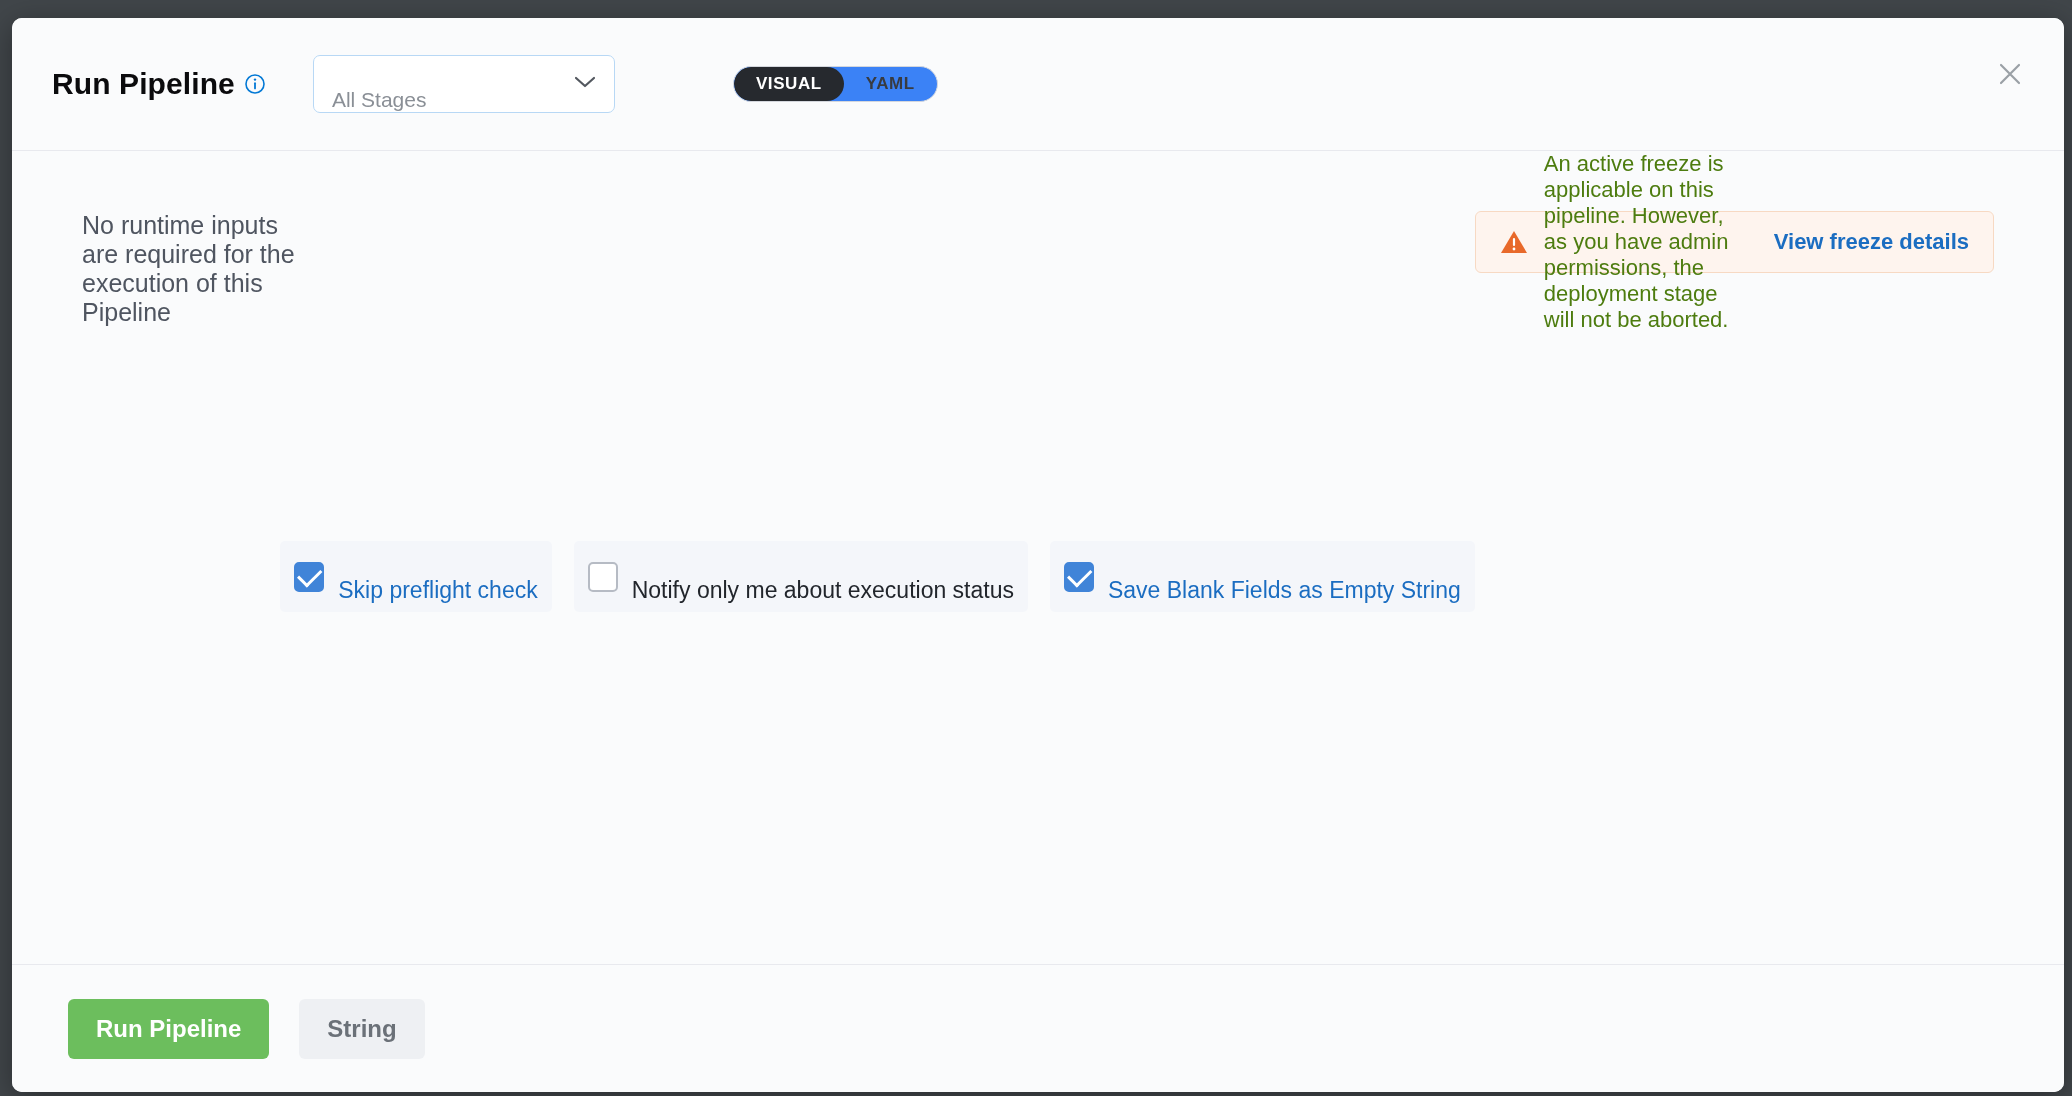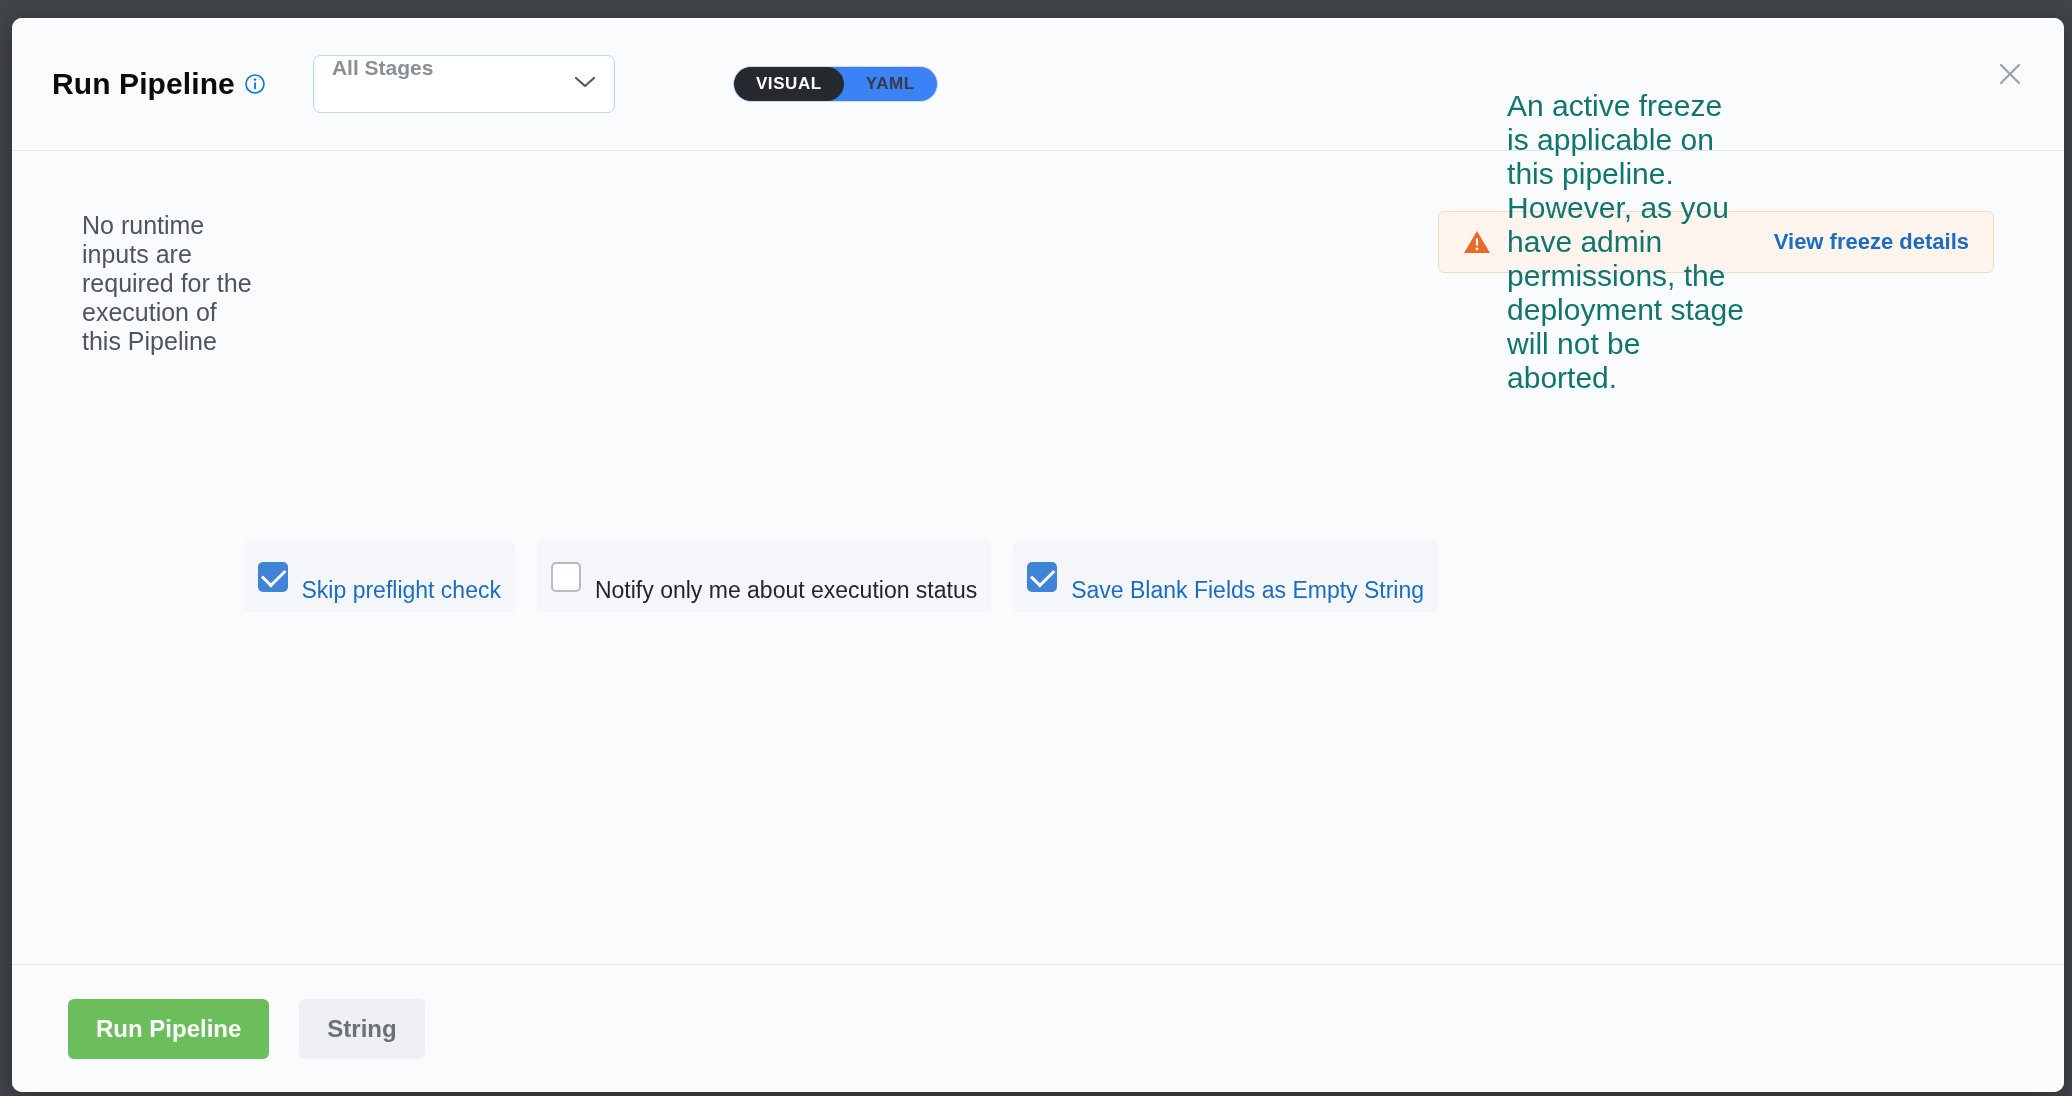--- a/index.html
+++ b/index.html
@@ -59,24 +59,23 @@
   .info-icon svg { display: block; }
 
   .stage-select {
     margin-left: 48px;
     width: 302px;
     height: 58px;
     border: 1px solid #b8d8f5;
     border-radius: 7px;
     background: #ffffff;
     display: flex;
-    align-items: flex-start;
+    align-items: flex-end;
     padding: 0 18px;
     position: relative;
-    font-weight: bold;
   }
   .stage-select .value {
     font-size: 21px;
     color: #8a8f96;
   }
   .stage-select .chev {
     position: absolute;
     right: 18px;
     top: 50%;
     transform: translateY(-50%);
@@ -202,22 +201,22 @@
   }
   .warn-icon {
     width: 28px; height: 28px;
     flex: none;
     margin-right: 16px;
     display: flex;
     align-items: center;
     justify-content: center;
   }
   .warn-text {
-    font-size: 30px;
-    color: #0f766e;
+    font-size: 22px;
+    color: #4d7c0f;
   }
   .warn-link {
     font-size: 22px;
     color: #1b6dc1;
     font-weight: bold;
     margin-left: 22px;
     text-decoration: none;
     white-space: nowrap;
   }
 

